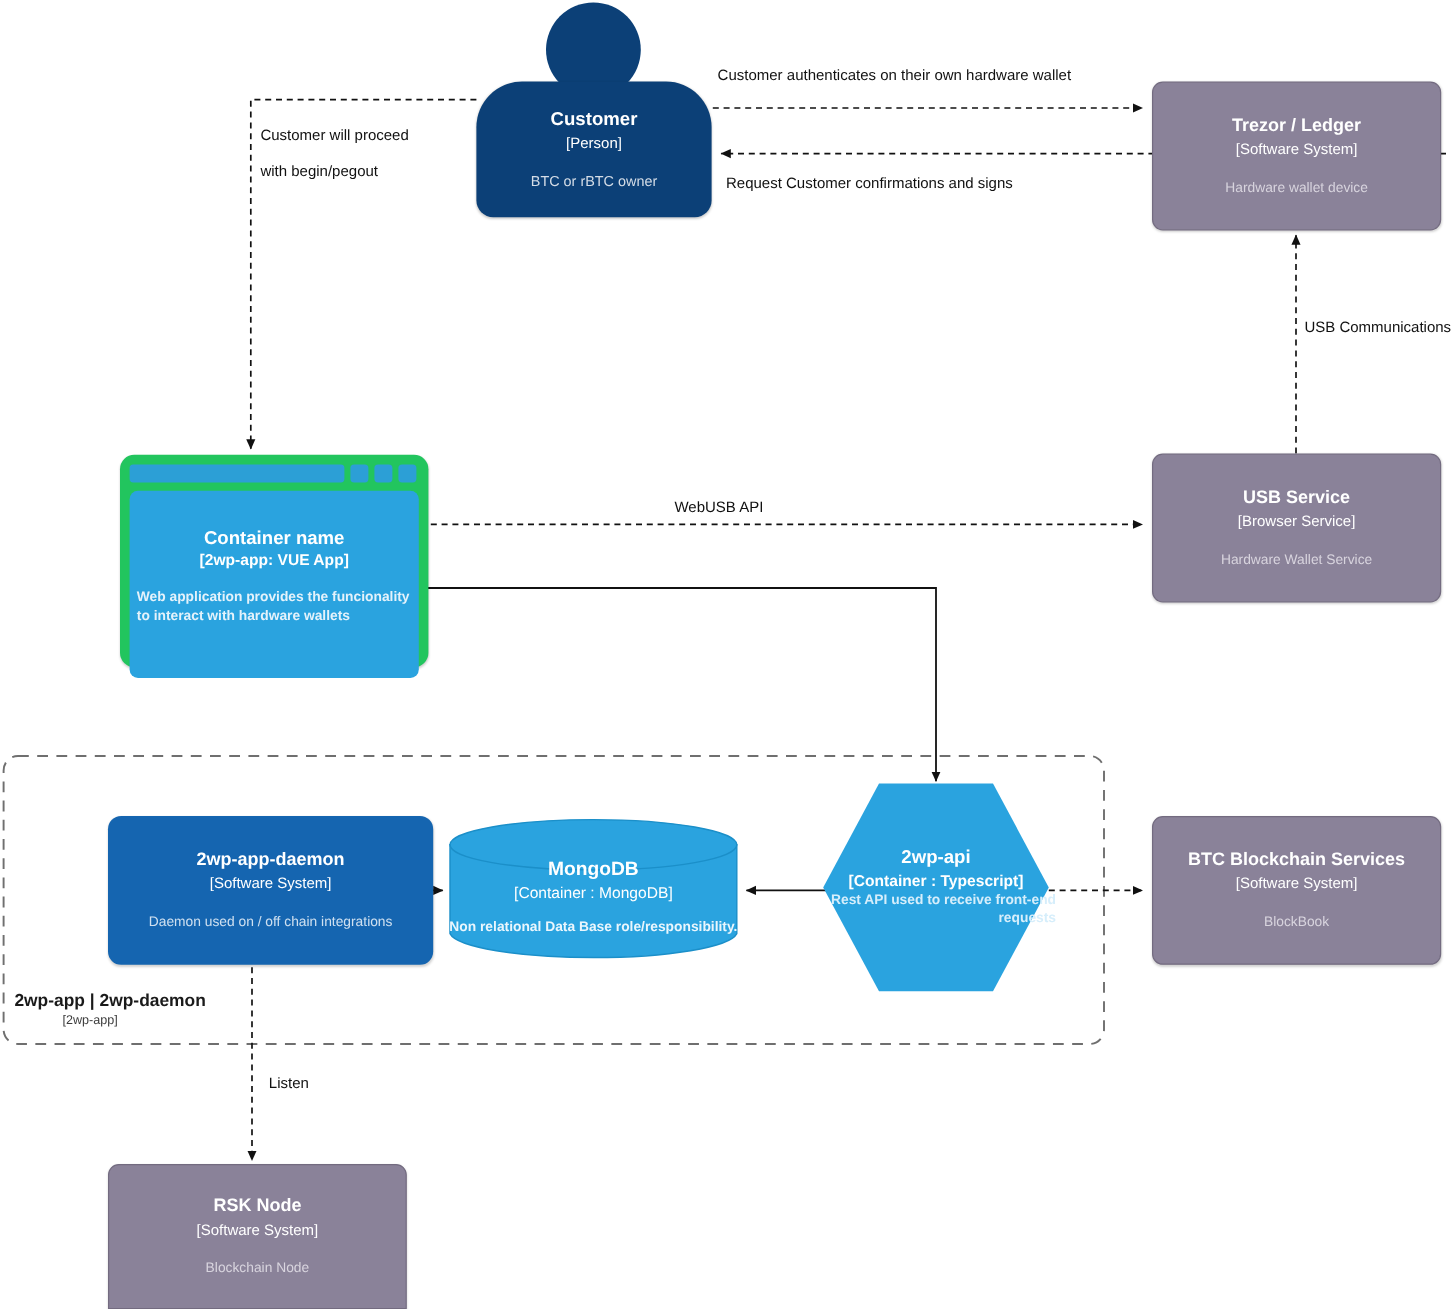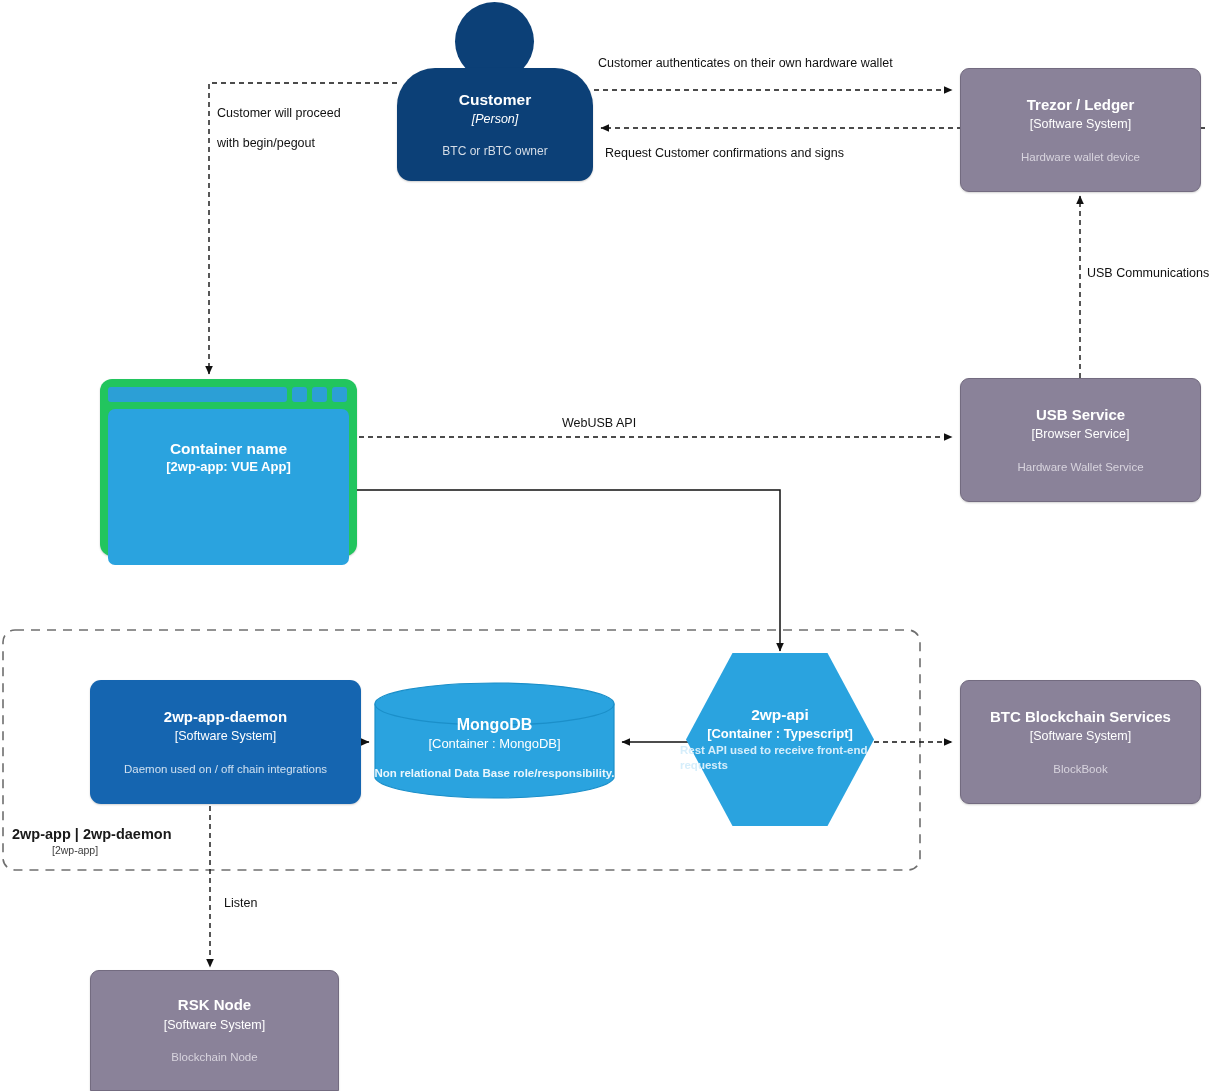--- a/index.html
+++ b/index.html
@@ -18,21 +18,21 @@
        box-shadow:0 1px 2px rgba(0,0,0,.18);}
   .ext .n-title{font-size:15px;}
   .ext .n-tech{font-size:12.5px;margin-top:2px;}
   .ext .n-desc{font-size:11.5px;color:#d8d4de;margin-top:17px;}
 
   
   .person-body{background:#0c4077;border-radius:38px 38px 14px 14px;
        box-shadow:0 1px 2px rgba(0,0,0,.2);}
   .person-head{position:absolute;background:#0c4077;border-radius:50%;}
   .person-body .n-title{font-size:15.5px;}
-  .person-body .n-tech{font-size:12.5px;margin-top:2px;font-style:italic;}
+  .person-body .n-tech{font-size:12.5px;margin-top:2px;}
   .person-body .n-desc{font-size:12px;color:#d5dde7;margin-top:16px;}
 
   
   .sys-blue{background:#1565b0;border-radius:11px;box-shadow:0 1px 2px rgba(0,0,0,.18);}
   .sys-blue .n-title{font-size:15px;}
   .sys-blue .n-tech{font-size:12.5px;margin-top:2px;}
   .sys-blue .n-desc{font-size:11.5px;color:#cfe0f0;margin-top:17px;}
 
   
   .browser{background:#22c55e;border-radius:12px;padding:7px 8px 8px 8px;
@@ -54,21 +54,21 @@
        display:flex;flex-direction:column;align-items:center;justify-content:center;
        text-align:center;padding-top:14px;box-sizing:border-box;}
   .cyl-inner .n-title{font-size:16px;}
   .cyl-inner .n-tech{font-size:13px;font-weight:normal;margin-top:1px;}
   .cyl-inner .n-desc{font-size:11.5px;font-weight:bold;color:#eaf6fd;margin-top:14px;}
 
   
   .hexwrap{position:absolute;}
   .hex-inner{position:absolute;left:-42px;top:0;width:calc(100% + 84px);height:100%;
        display:flex;flex-direction:column;align-items:center;justify-content:center;
-       text-align:left;box-sizing:border-box;}
+       text-align:right;box-sizing:border-box;}
   .hex-inner .n-title{font-size:15.5px;}
   .hex-inner .n-tech{font-size:13px;font-weight:bold;margin-top:1px;}
   .hex-inner .n-desc{font-size:11.5px;font-weight:bold;color:#d6eefb;margin-top:0;
        line-height:1.35;width:200px;}
 
   
   .boundary-label{position:absolute;text-align:left;}
   .boundary-label .b-name{font-size:14.5px;font-weight:bold;color:#1a1a1a;}
   .boundary-label .b-tech{font-size:10.5px;color:#3c3c3c;margin-top:2px;margin-left:40px;}
 
@@ -132,20 +132,21 @@
   <div class="browser" style="position:absolute;left:100px;top:379px;width:241px;height:162px;">
     <div class="browser-bar">
       <div class="bar-url"></div>
       <div class="bar-dot"></div>
       <div class="bar-dot"></div>
       <div class="bar-dot"></div>
     </div>
     <div class="browser-body">
       <div class="n-title">Container name</div>
       <div class="n-tech">[2wp-app: VUE App]</div>
+      <div class="n-desc">Web application provides the funcionality to interact with hardware wallets</div>
     </div>
   </div>
 
   <div class="node sys-blue" style="left:90px;top:680px;width:271px;height:124px;">
     <div class="n-title">2wp-app-daemon</div>
     <div class="n-tech">[Software System]</div>
     <div class="n-desc">Daemon used on / off chain integrations</div>
   </div>
 
   <div class="cyl" style="left:374px;top:682px;width:241px;height:118px;">

